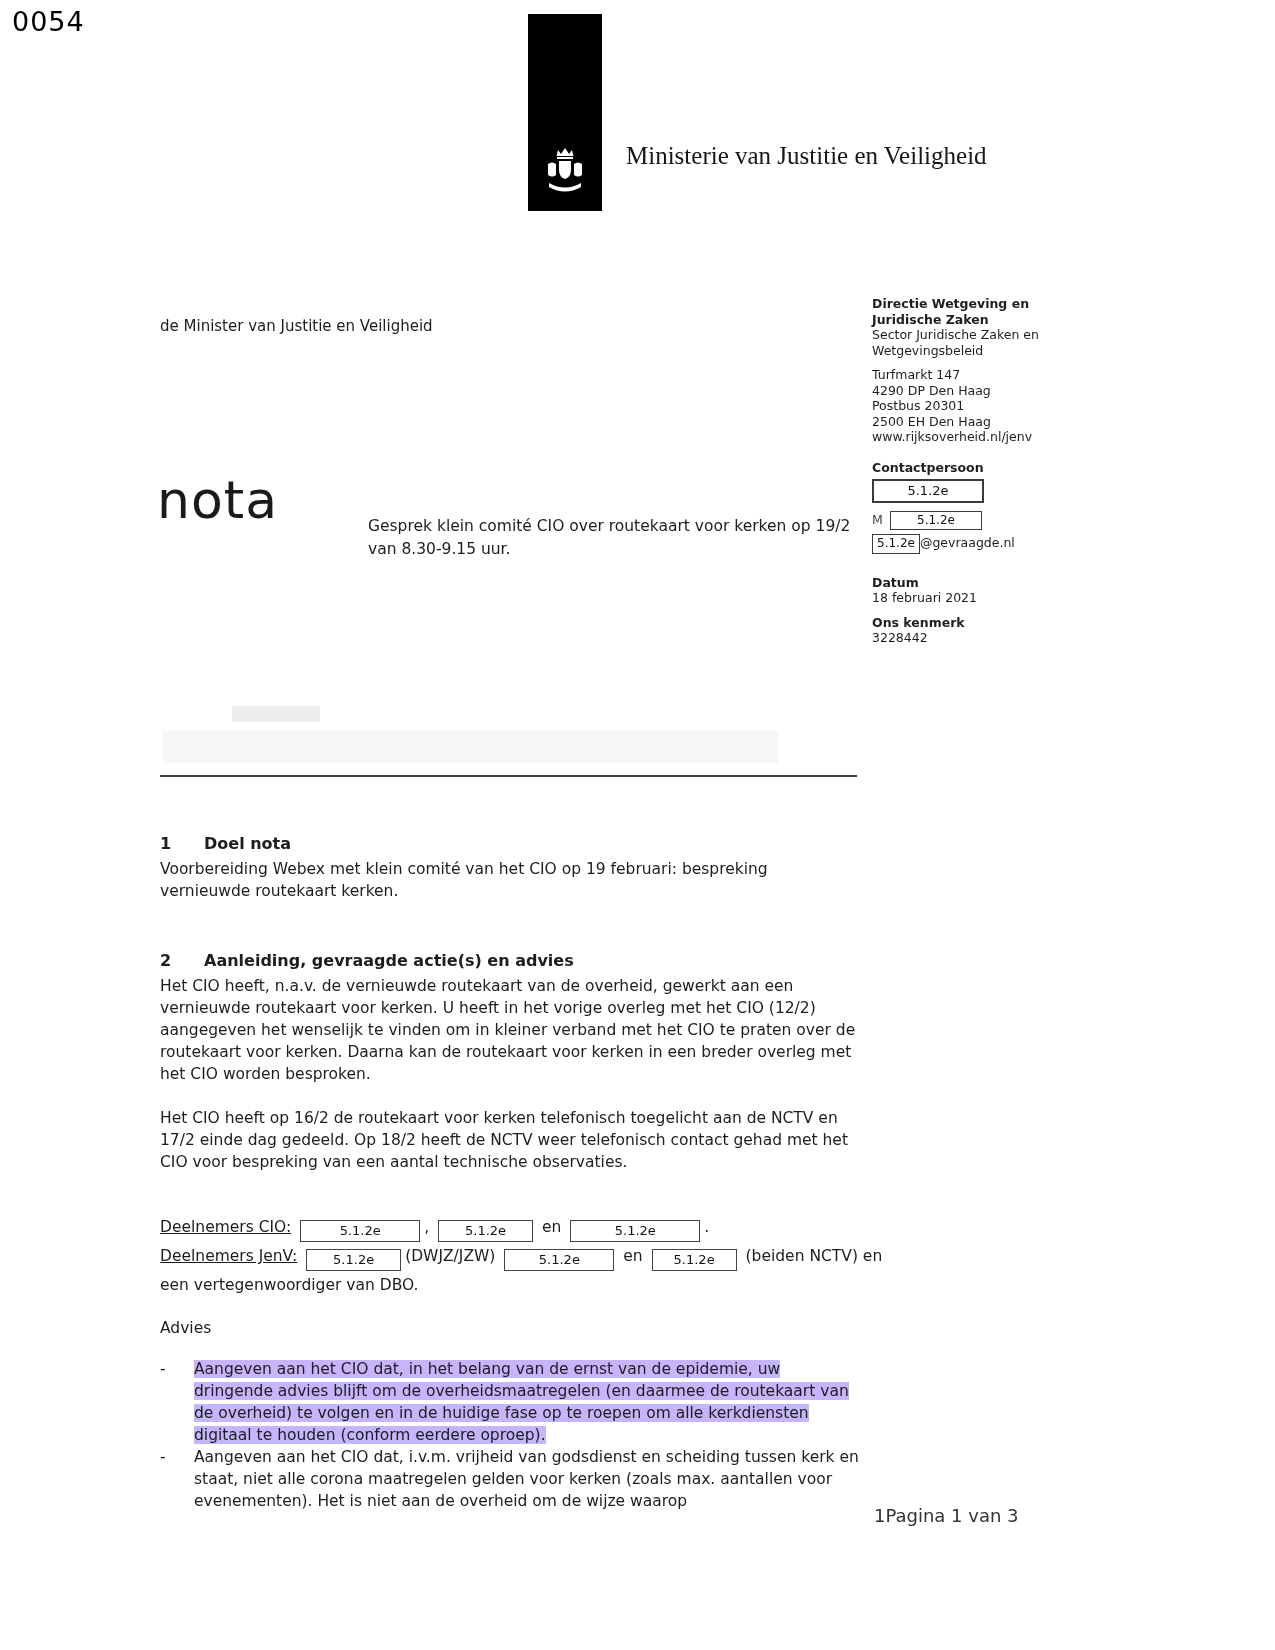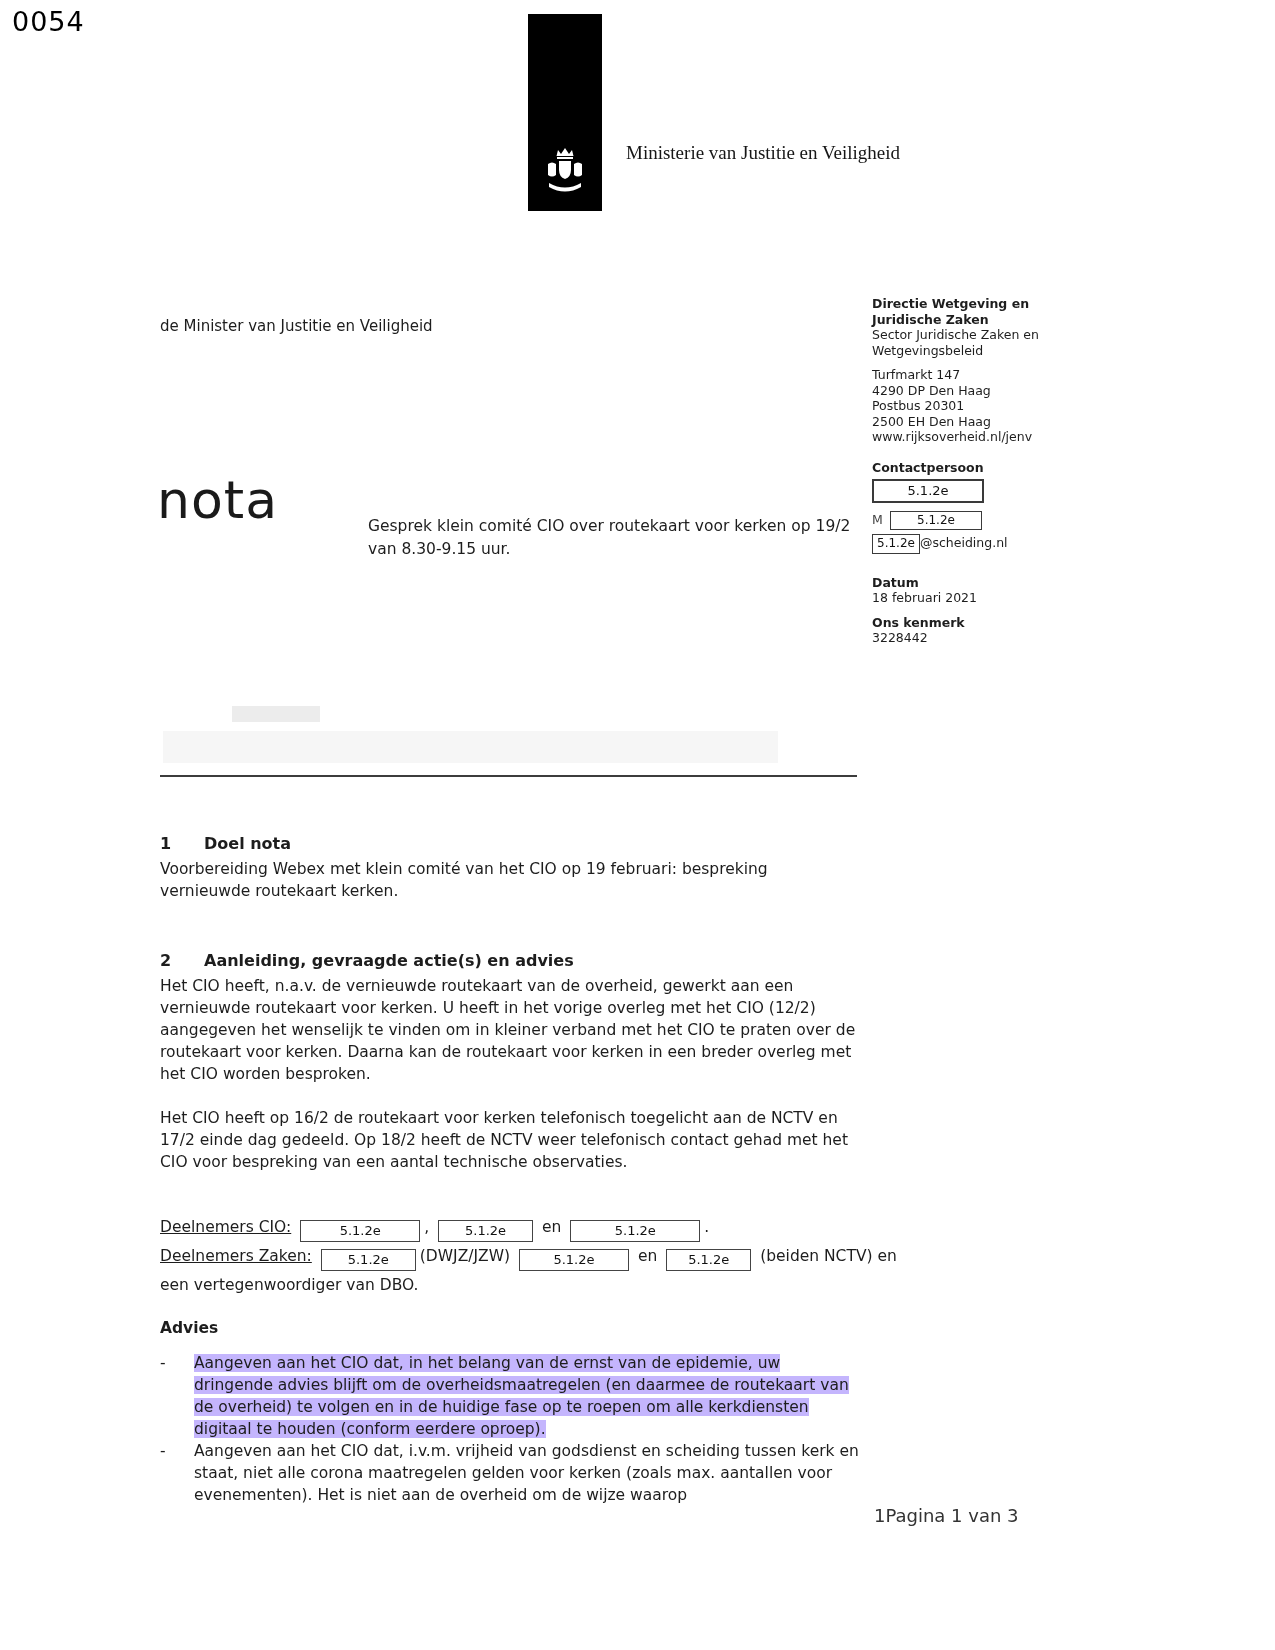--- a/index.html
+++ b/index.html
@@ -10,21 +10,21 @@
     color:#222; overflow:hidden;padding-left:40px;
   }
 
   .doc-number { position:absolute; left:12px; top:6px; font-size:27px; color:#000; letter-spacing:1px; }
 
   .logo-banner { position:absolute; left:528px; top:14px; width:74px; height:197px; background:#000; }
   .crest { position:absolute; left:50%; bottom:12px; transform:translateX(-50%); line-height:0; }
 
   .ministry-name {
     position:absolute; left:626px; top:142px;
-    font-family:"Liberation Serif","DejaVu Serif",serif; font-size:19px; color:#161616;
+    font-family:"Liberation Serif","DejaVu Serif",serif; font-size:25px; color:#161616;
   }
 
   .recipient { position:absolute; left:160px; top:317px; font-size:15px; color:#1d1d1d; }
 
   
   .artifact { position:absolute; pointer-events:none; }
   .artifact.a1 { left:232px; top:706px; width:88px; height:16px; background:#ececec; }
   .artifact.a2 { left:163px; top:731px; width:615px; height:32px; background:#f6f6f6; }
 
   
@@ -63,21 +63,21 @@
   .redact-inline {
     display:inline-block; border:1px solid #444; background:#fff; text-align:center;
     font-size:13px; line-height:18px; padding:1px 6px; margin:0 4px; vertical-align:-3px; color:#111;
   }
   .w120 { min-width:120px; }
   .w110 { min-width:110px; }
   .w95  { min-width:95px; }
   .w85  { min-width:85px; }
   .w130 { min-width:130px; }
 
-  .advies-title { font-weight:bold; margin-bottom:13px; }
+  .advies-title { font-weight:normal; margin-bottom:19px; }
   .bullet { display:flex; }
   .bullet .dash { width:34px; flex:0 0 34px; }
   .bullet .btext { flex:1; }
   .hl {  }
 
   .footer { position:absolute; left:874px; top:1505px; font-size:18px; color:#333; }
 </style>
 </head>
 <body>
 
@@ -121,21 +121,21 @@
     <div class="sb-gap-lg"></div>
     <div class="sb-line bold">Contactpersoon</div>
     <div>
       <span class="redact-box contact-box">5.1.2e</span>
     </div>
     <div class="sb-line phone-line">
       <span class="plabel">M</span>
       <span class="redact-box redact-sm">5.1.2e</span>
     </div>
     <div class="sb-line email-line">
-      <span class="redact-box redact-xs">5.1.2e</span><span>@scheiding.nl</span>
+      <span class="redact-box redact-xs">5.1.2e</span><span>@gevraagde.nl</span>
     </div>
     <div class="sb-gap-lg"></div>
     <div class="sb-line bold">Datum</div>
     <div class="sb-line">18 februari 2021</div>
     <div class="sb-gap"></div>
     <div class="sb-line bold">Ons kenmerk</div>
     <div class="sb-line">3228442</div>
   </aside>
 
   <div class="nota-title">nota</div>
@@ -164,21 +164,21 @@
 
     <div class="deelnemers">
       <div class="d-line">
         <span class="u">Deelnemers CIO:</span>
         <span class="redact-inline w120">5.1.2e</span><span>,</span>
         <span class="redact-inline w95">5.1.2e</span>
         <span>en</span>
         <span class="redact-inline w130">5.1.2e</span><span>.</span>
       </div>
       <div class="d-line">
-        <span class="u">Deelnemers Zaken:</span>
+        <span class="u">Deelnemers JenV:</span>
         <span class="redact-inline w95">5.1.2e</span><span>(DWJZ/JZW)</span>
         <span class="redact-inline w110">5.1.2e</span>
         <span>en</span>
         <span class="redact-inline w85">5.1.2e</span>
         <span>(beiden NCTV) en</span>
       </div>
       <div class="d-line">een vertegenwoordiger van DBO.</div>
     </div>
 
     <div class="gap18"></div>

